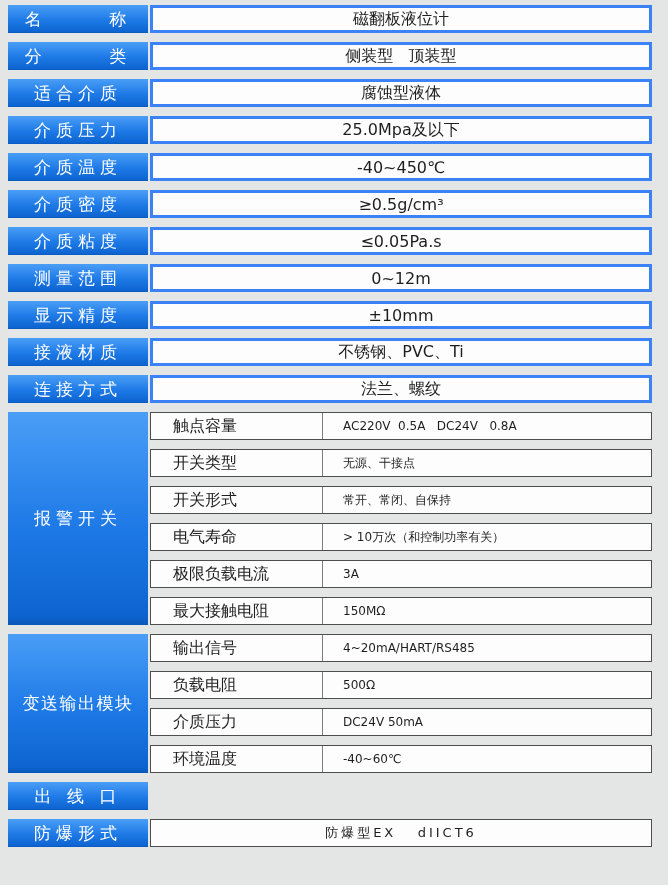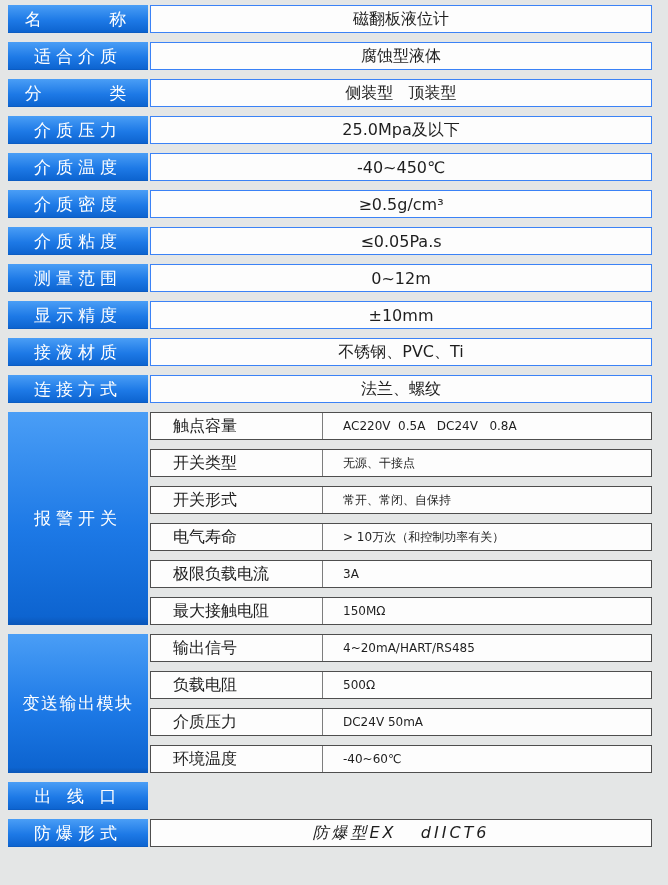--- a/index.html
+++ b/index.html
@@ -32,21 +32,21 @@
     justify-content: center;
     font-size: 17px;
     letter-spacing: 5px;
   }
   .blabel .tight { letter-spacing: 1.5px; }
   .blabel span { white-space: pre; letter-spacing: inherit; }
   .value {
     margin-left: 2px;
     flex: 1;
     background: #fdfdfd;
-    border: 1px solid #3b82f6;
+    border: 3px solid #3b82f6;
     display: flex;
     align-items: center;
     justify-content: center;
     font-size: 16px;
     color: #1e1e1e;
     box-sizing: border-box;
   }
   .gitems {
     margin-left: 2px;
     flex: 1;
@@ -81,55 +81,54 @@
     font-size: 12px;
     color: #1e1e1e;
   }
   .fullcell {
     height: 28px;
     background: #fdfdfd;
     border: 1px solid #4e4e4e;
     display: flex;
     align-items: center;
     justify-content: center;
-    font-size: 16px;
+    font-size: 13px;
     letter-spacing: 3px;
     color: #1e1e1e;
     box-sizing: border-box;
-    font-style: italic;
   }
   .vtext { white-space: pre; }
   .ls-wide { letter-spacing: 7px; }
 </style>
 </head>
 <body>
 
 <div class="spec-table">
     <div class="row">
       <div class="blabel">
         <span>名      称</span>
       </div>
       <div class="value">
         <span class="vtext">磁翻板液位计</span>
       </div>
     </div>
     <div class="row">
       <div class="blabel">
+        <span>分      类</span>
+      </div>
+      <div class="value">
+        <span class="vtext">侧装型   顶装型</span>
+      </div>
+    </div>
+    <div class="row">
+      <div class="blabel">
         <span>适合介质</span>
       </div>
       <div class="value">
         <span class="vtext">腐蚀型液体</span>
-      </div>
-    </div>
-    <div class="row">
-      <div class="blabel">
-        <span>分      类</span>
-      </div>
-      <div class="value">
-        <span class="vtext">侧装型   顶装型</span>
       </div>
     </div>
     <div class="row">
       <div class="blabel">
         <span>介质压力</span>
       </div>
       <div class="value">
         <span class="vtext">25.0Mpa及以下</span>
       </div>
     </div>

